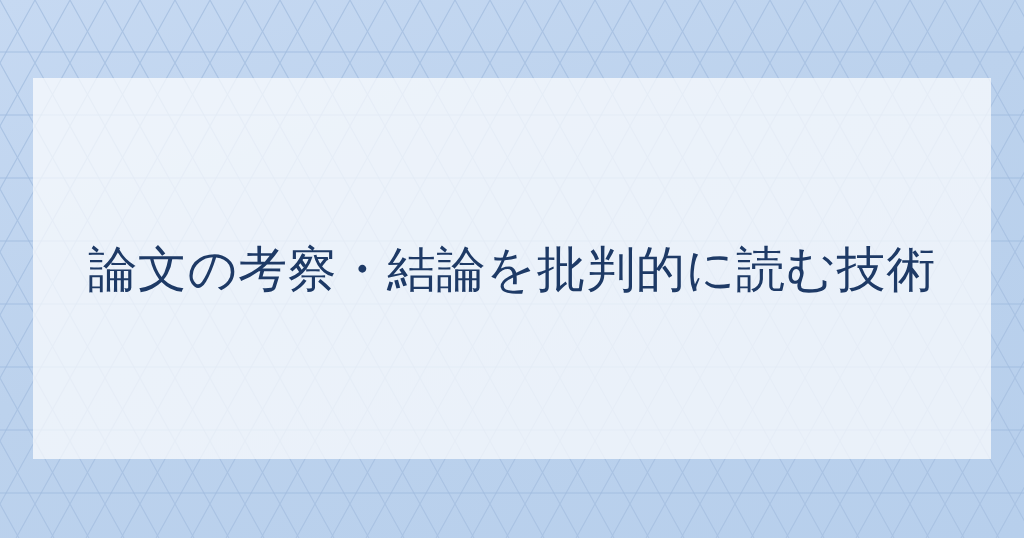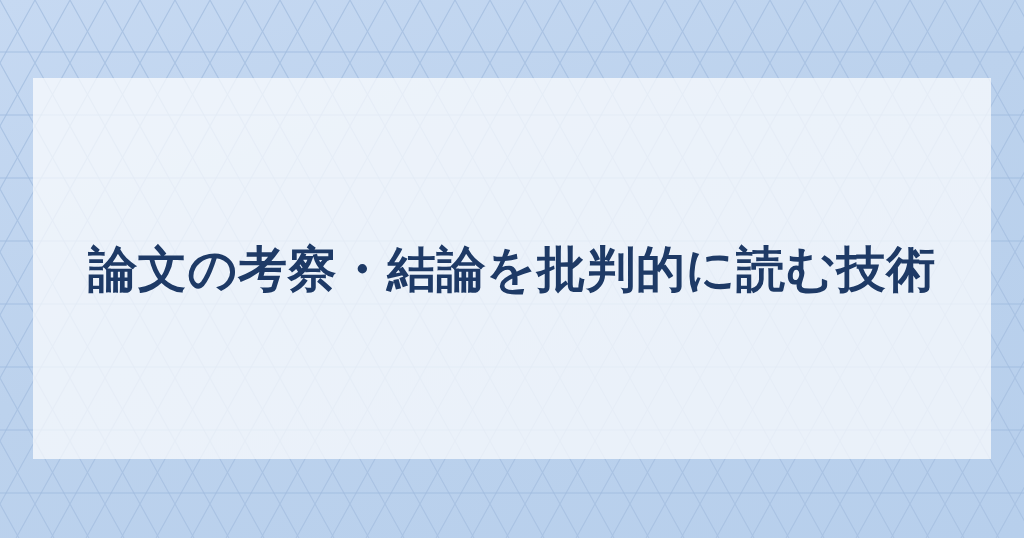--- a/index.html
+++ b/index.html
@@ -60,21 +60,21 @@
     height: 538px;
     display: flex;
     align-items: center;
     justify-content: center;
     pointer-events: none;
   }
 
   .title {
     font-family: "DejaVu Sans", "Liberation Sans", sans-serif;
     font-size: 49px;
-    font-weight: 700;
+    font-weight: 400;
     line-height: 1.2;
     letter-spacing: 0.012em;
     color: #1e3a66;
     text-align: center;
     white-space: nowrap;
     margin: 0;
     padding: 0;
     transform: translateY(1px);
   }
 </style>

